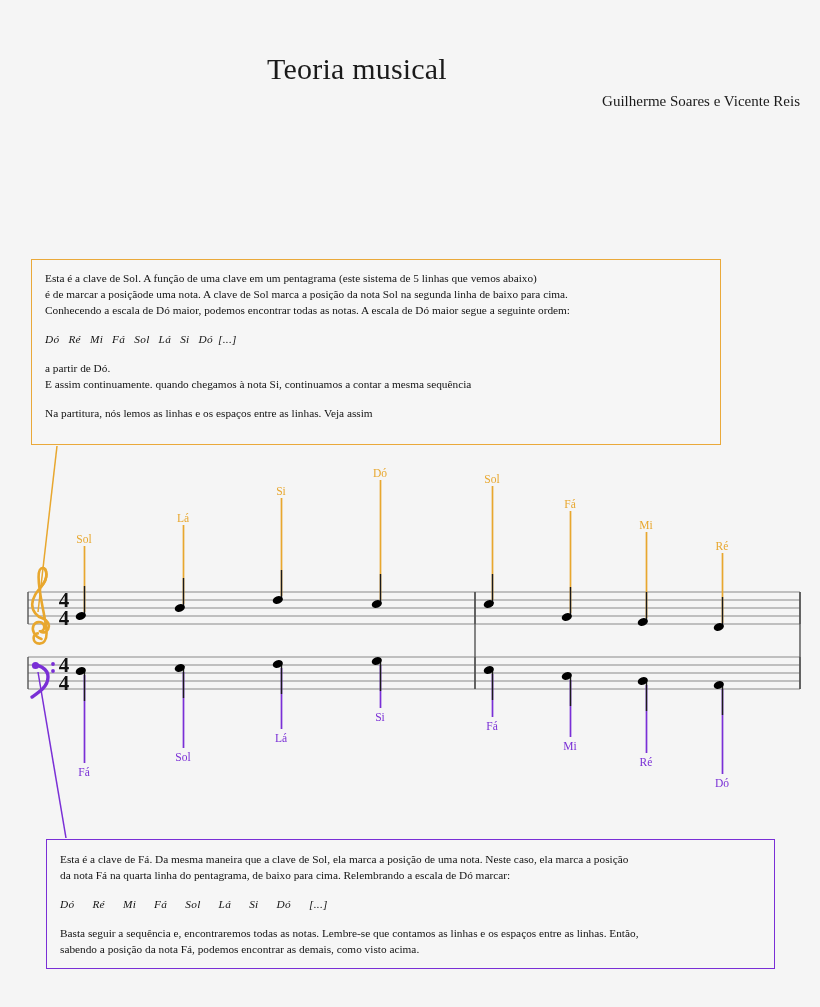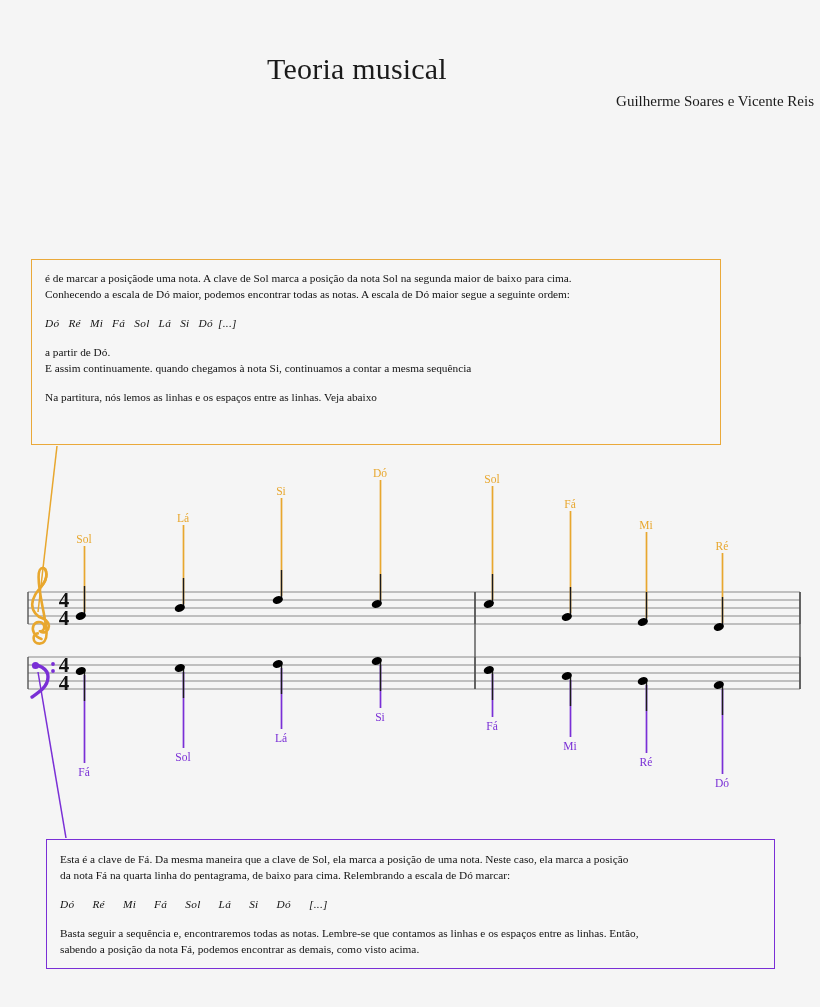--- a/index.html
+++ b/index.html
@@ -24,21 +24,21 @@
     top: 32px;
     width: 714px;
     text-align: center;
     font-size: 30px;
     font-weight: normal;
     letter-spacing: 0.2px;
     color: #1a1a1a;
   }
   .doc-authors {
     position: absolute;
-    right: 6px;
+    right: 20px;
     top: 93px;
     font-size: 15px;
     color: #1a1a1a;
     white-space: nowrap;
   }
 
   
   .callout {
     position: absolute;
     box-sizing: border-box;
@@ -99,31 +99,32 @@
   .label-treble { color: #e8a72e; }
   .label-bass { color: #7a2fd6; }
 </style>
 </head>
 <body>
 
 <h1 class="doc-title">Teoria musical</h1>
 <div class="doc-authors">Guilherme Soares e Vicente Reis</div>
 
 <div class="callout callout-top">
-  <p>é de marcar a posiçãode uma nota. A clave de Sol marca a posição da nota Sol na segunda maior de baixo para cima.</p>
+  <p>Esta é a clave de Sol. A função de uma clave em um pentagrama (este sistema de 5 linhas que vemos abaixo)</p>
+  <p>é de marcar a posiçãode uma nota. A clave de Sol marca a posição da nota Sol na segunda linha de baixo para cima.</p>
   <p>Conhecendo a escala de Dó maior, podemos encontrar todas as notas. A escala de Dó maior segue a seguinte ordem:</p>
   <div class="para-gap"></div>
   <p class="scale-row scale-top">
     <span>Dó</span><span>Ré</span><span>Mi</span><span>Fá</span><span>Sol</span><span>Lá</span><span>Si</span><span>Dó</span><span class="tail">[...]</span>
   </p>
   <div class="para-gap"></div>
   <p>a partir de Dó.</p>
   <p>E assim continuamente. quando chegamos à nota Si, continuamos a contar a mesma sequência</p>
   <div class="para-gap"></div>
-  <p>Na partitura, nós lemos as linhas e os espaços entre as linhas. Veja abaixo</p>
+  <p>Na partitura, nós lemos as linhas e os espaços entre as linhas. Veja assim</p>
 </div>
 
 <div class="callout callout-bottom">
   <p>Esta é a clave de Fá. Da mesma maneira que a clave de Sol, ela marca a posição de uma nota. Neste caso, ela marca a posição</p>
   <p>da nota Fá na quarta linha do pentagrama, de baixo para cima. Relembrando a escala de Dó marcar:</p>
   <div class="para-gap"></div>
   <p class="scale-row scale-bottom">
     <span>Dó</span><span>Ré</span><span>Mi</span><span>Fá</span><span>Sol</span><span>Lá</span><span>Si</span><span>Dó</span><span class="tail">[...]</span>
   </p>
   <div class="para-gap"></div>

